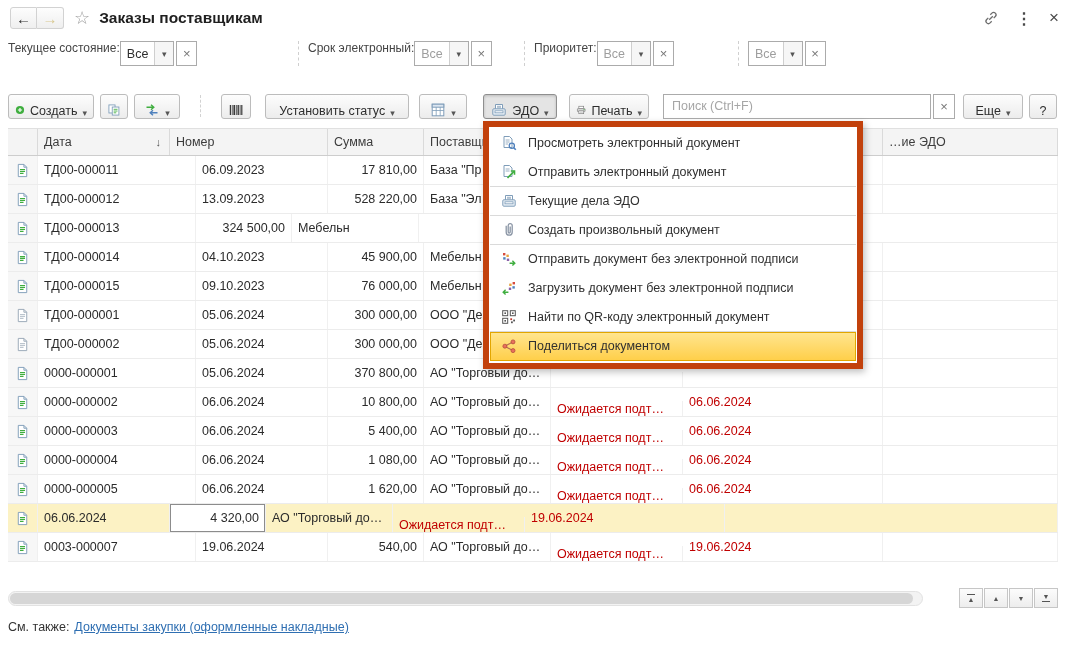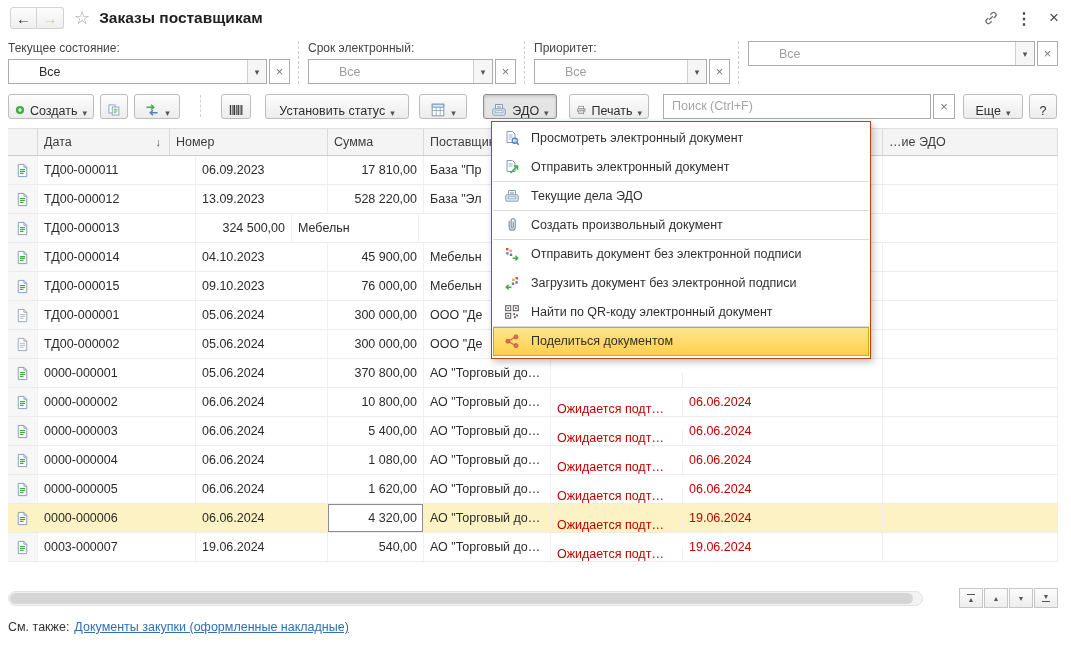--- a/index.html
+++ b/index.html
@@ -23,44 +23,44 @@
   .topicon.closex { font-size: 17px; }
   .i16 { width: 16px; height: 16px; }
 
   
   .filters { top: 36px; height: 54px; padding: 5px 13px 0 8px; }
   .fgroups { display: flex; width: 100%; }
   .fgroups > div:nth-of-type(1) { width: 282px; }
   .fgroups > div:nth-of-type(2) { width: 218px; }
   .fgroups > div:nth-of-type(3) { width: 206px; }
   .fgroups > div:nth-of-type(4) { flex: 1; }
-  .fgroup { display: flex; flex-direction: column; }
+  .fgroup { display: flex; flex-direction: row; }
   .fgroup + .fgroup { border-left: 1px dashed #cfcfcf; margin-left: 8px; padding-left: 9px; }
   .flabel { font-size: 12px; color: #454545; height: 18px; }
   .fctrl { display: flex; height: 25px; }
-  .ffield { display: flex; flex: 1; border: 1px solid #ababab; background: #fff; align-items: stretch; padding-left: 24px; }
+  .ffield { display: flex; flex: 1; border: 1px solid #ababab; background: #fff; align-items: stretch; }
   .fvalue { flex: 1; display: flex; align-items: center; padding: 0 6px; white-space: nowrap; overflow: hidden; color: #2d2d2d; }
   .fvalue.muted { color: #9e9e9e; }
   .fcaret { width: 19px; border-left: 1px solid #cfcfcf; background: #f6f6f6; display: flex; align-items: center; justify-content: center; font-size: 9px; color: #555; }
   .xbtn { width: 21px; height: 25px; margin-left: 2px; border: 1px solid #ababab; background: #fff; color: #777; font-size: 13px; display: inline-flex; align-items: center; justify-content: center; }
 
   
   .toolbar { top: 90px; height: 32px; padding: 0 8px; display: flex; align-items: center; }
   .toolbar > * + * { margin-left: 6px; }
   .tbtn { height: 25px; border: 1px solid #bcbcbc; border-radius: 3px; background: linear-gradient(#fdfdfd,#ececec); display: inline-flex; align-items: flex-end; justify-content: center; gap: 5px; padding: 0 6px; color: #2e2e2e; white-space: nowrap; }
   .tbtn .caret { font-size: 9px; color: #555; }
   .tbtn.pressed { background: #e4e4e4; border-color: #8f8f8f; box-shadow: inset 0 1px 3px rgba(0,0,0,.18); }
   .vsep { width: 0; height: 22px; border-left: 1px dashed #d2d2d2; }
   .search { width: 268px; height: 25px; border: 1px solid #ababab; padding: 0 8px; font: inherit; color: #333; background: #fff; }
   .search::placeholder { color: #a6a6a6; }
   .xbtn.tall { height: 25px; width: 22px; }
   .edo-wrap { position: relative; display: inline-flex; }
 
   
-  .menu { position: absolute; left: 8px; top: 27px; width: 380px; background: #fff; border: 1px solid #c2410c; box-shadow: 2px 3px 7px rgba(0,0,0,.25); z-index: 30; padding: 2px 1px; }
+  .menu { position: absolute; left: 0; top: 27px; width: 380px; background: #fff; border: 6px solid #c2410c; box-shadow: 2px 3px 7px rgba(0,0,0,.25); z-index: 30; padding: 2px 1px; }
   .mitem { height: 29px; display: flex; align-items: center; gap: 10px; padding: 0 10px; color: #303030; white-space: nowrap; }
   .mitem.sep { border-bottom: 1px solid #dadada; }
   .mitem.hl { background: linear-gradient(#ffe58f,#ffcf4a); border: 1px solid #e2a600; padding: 0 9px; }
   .mic { width: 18px; height: 18px; flex: none; display: inline-flex; align-items: center; justify-content: center; }
   .mic .ic { width: 16px; height: 16px; }
 
   
   .tablewrap { top: 128px; left: 8px; right: 13px; height: 436px; }
   .thead { display: flex; height: 28px; background: #f4f4f4; border-top: 1px solid #e0e0e0; border-bottom: 1px solid #cdcdcd; color: #3c3c3c; }
   .hcell { display: flex; align-items: center; padding: 0 6px; border-right: 1px solid #dadada; white-space: nowrap; overflow: hidden; }
@@ -621,21 +621,20 @@
         <div class="cell c-edodate red">06.06.2024</div>
         <div class="cell c-rest"></div>
       </div>
 
       <div class="trow sel">
         <div class="cell c-icon">
           <svg class="ic">
             <use href="#icon-doc-green"></use>
           </svg>
         </div>
-        <div class="cell c-num">0000-000006</div>
         <div class="cell c-date">06.06.2024</div>
         <div class="cell c-sum focus">4 320,00</div>
         <div class="cell c-sup">АО "Торговый до…</div>
         <div class="cell c-status red">Ожидается подт…</div>
         <div class="cell c-edodate red">19.06.2024</div>
         <div class="cell c-rest"></div>
       </div>
 
       <div class="trow">
         <div class="cell c-icon">

